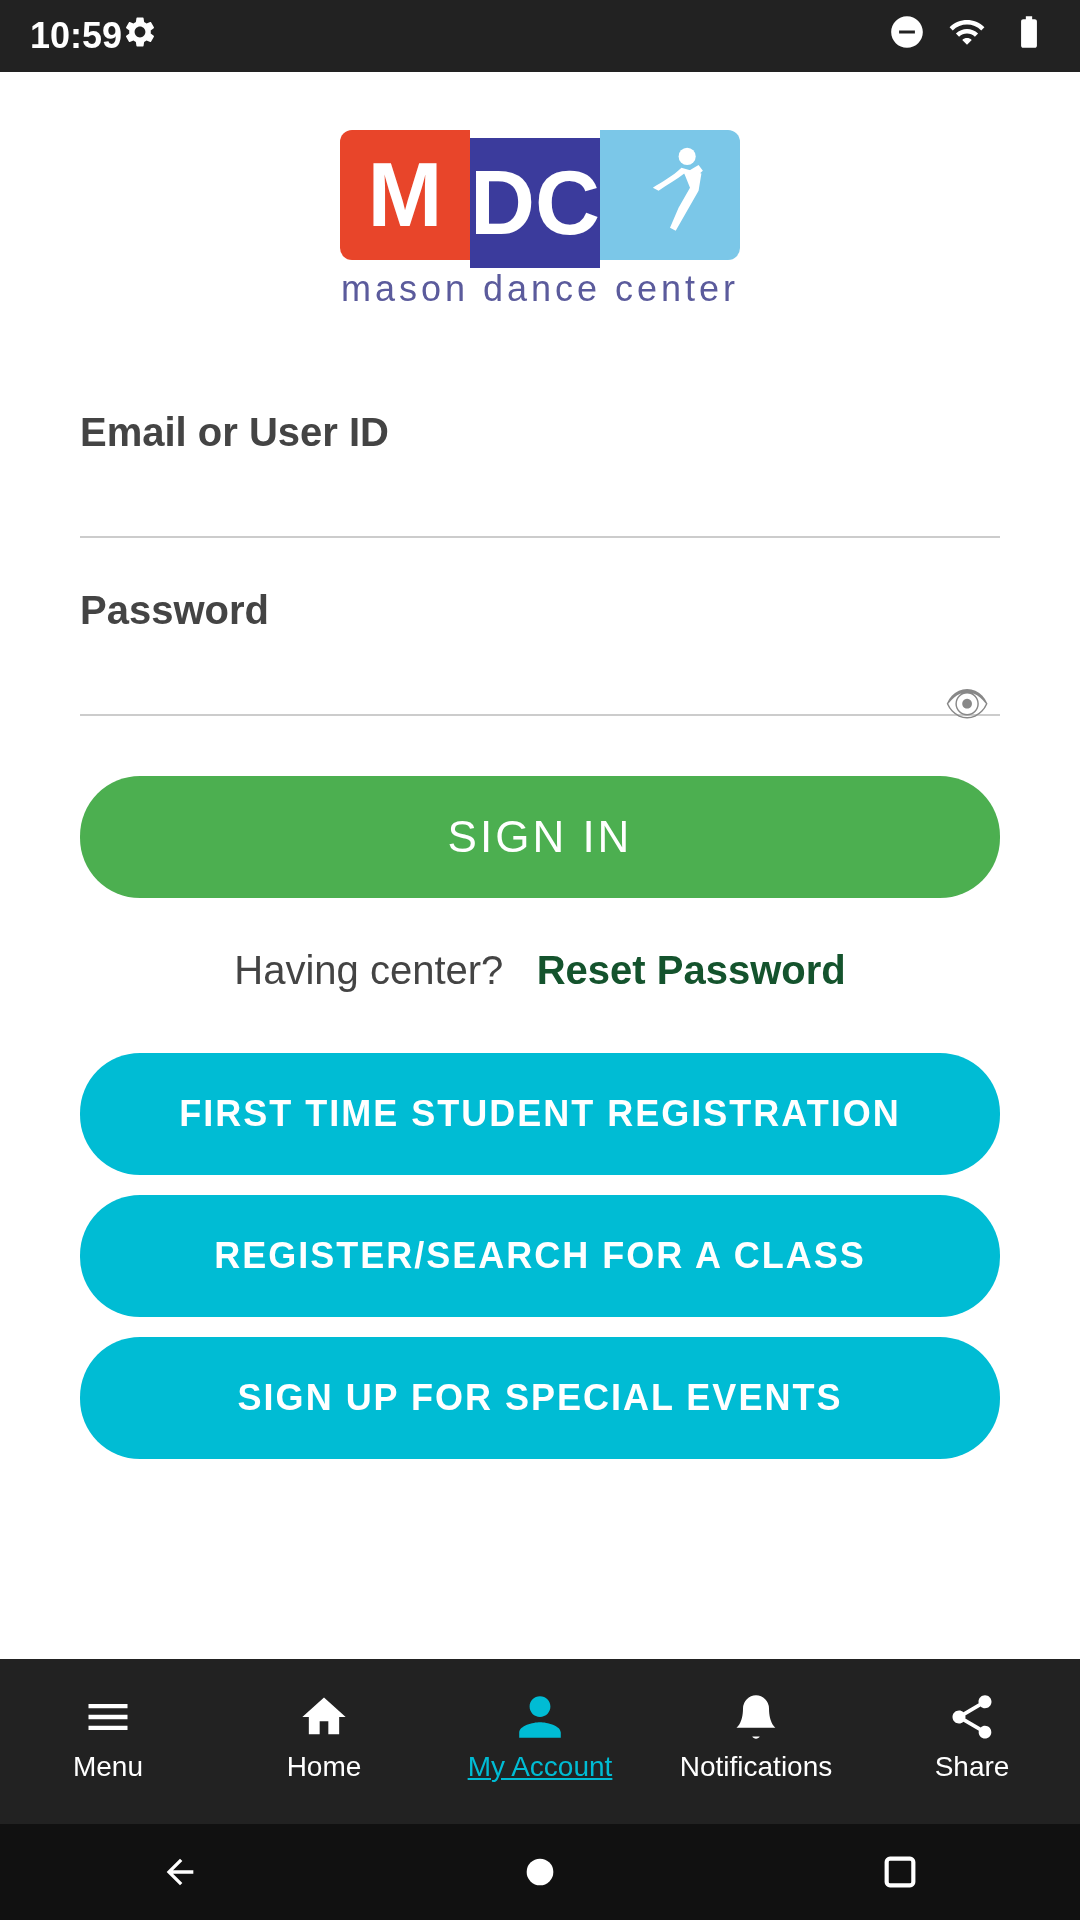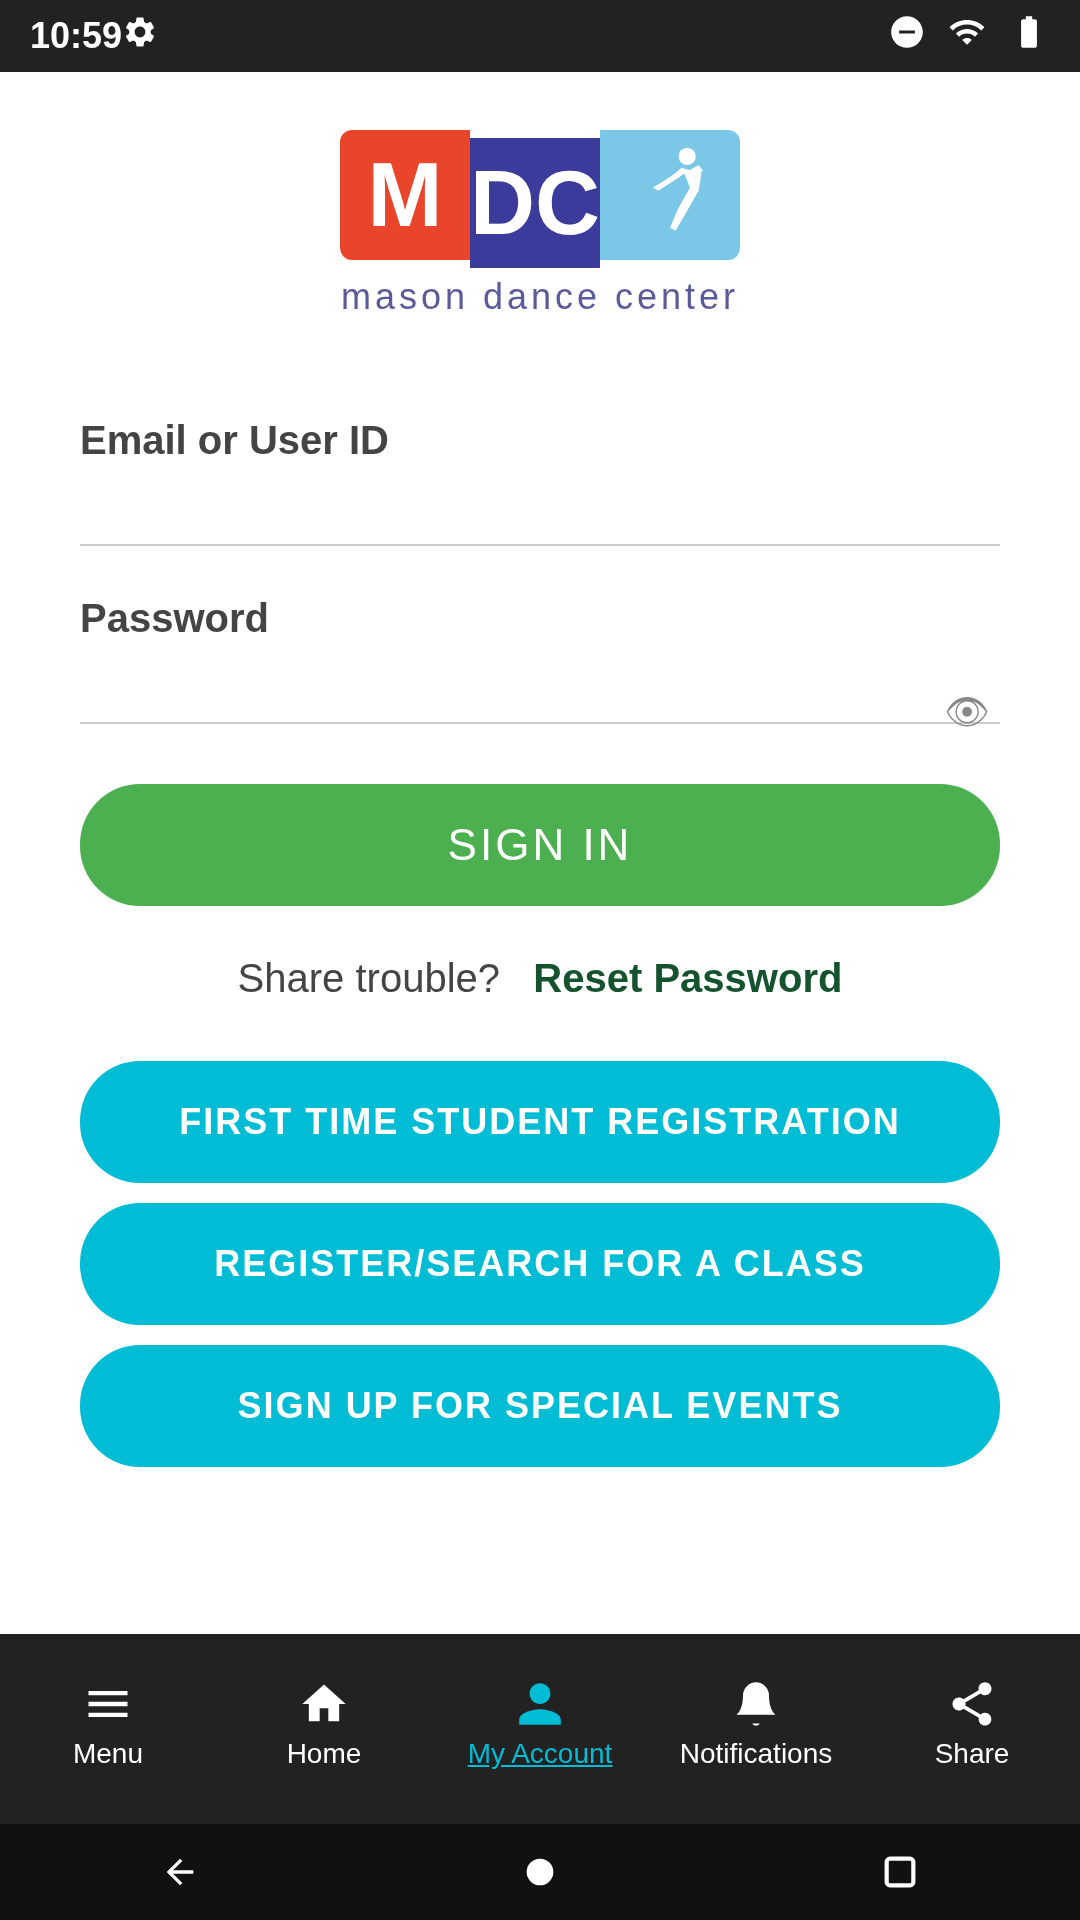--- a/index.html
+++ b/index.html
@@ -102,21 +102,21 @@
     .logo-dancer svg {
       width: 90px;
       height: 100px;
       fill: white;
     }
 
     .logo-text {
       color: #5b5b9c;
       font-size: 36px;
       letter-spacing: 4px;
-      margin-top: 8px;
+      margin-top: 0;
       font-weight: 400;
     }
 
     
     .form-section {
       width: 100%;
       margin-top: 40px;
     }
 
     .field-label {
@@ -205,21 +205,21 @@
 
     
     .bottom-nav {
       position: fixed;
       bottom: 0;
       left: 0;
       width: 1080px;
       background: #222222;
       display: flex;
       align-items: stretch;
-      height: 190px;
+      height: 165px;
       z-index: 100;
     }
 
     .nav-item {
       flex: 1;
       display: flex;
       flex-direction: column;
       align-items: center;
       justify-content: center;
       color: #ffffff;
@@ -316,21 +316,21 @@
     <div class="password-wrapper">
       <input class="field-input" type="password" placeholder="" style="">
       <span class="eye-icon">👁</span>
     </div>
 
     <button class="signin-btn">SIGN IN</button>
 
   </div>
 
   <div class="reset-row">
-    <span>Share trouble?</span>
+    <span>Having center?</span>
     &nbsp;
     <a class="reset-link">Reset Password</a>
   </div>
 
   <button class="action-btn">FIRST TIME STUDENT REGISTRATION</button>
 
   <button class="action-btn">REGISTER/SEARCH FOR A CLASS</button>
 
   <button class="action-btn">SIGN UP FOR SPECIAL EVENTS</button>
 

